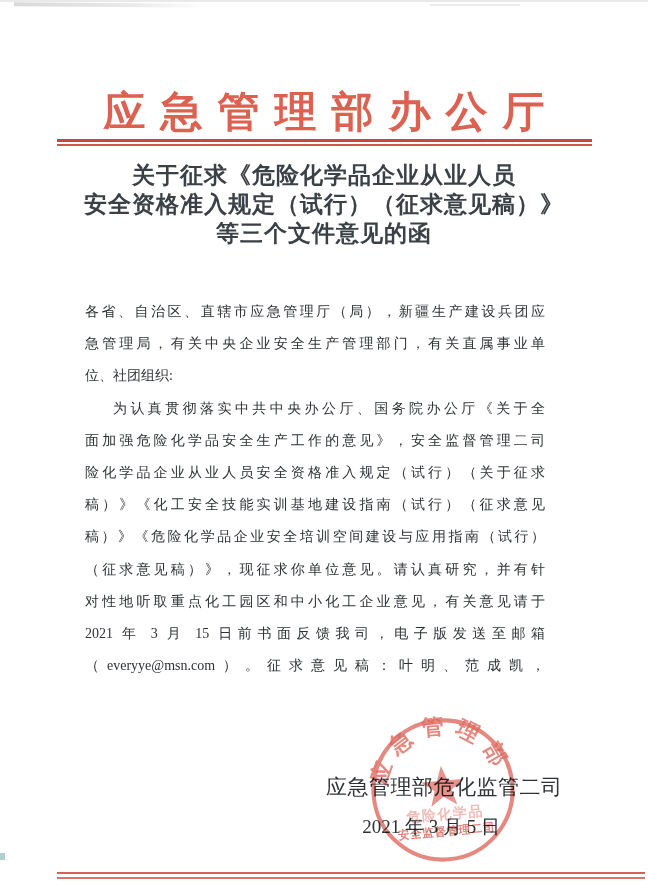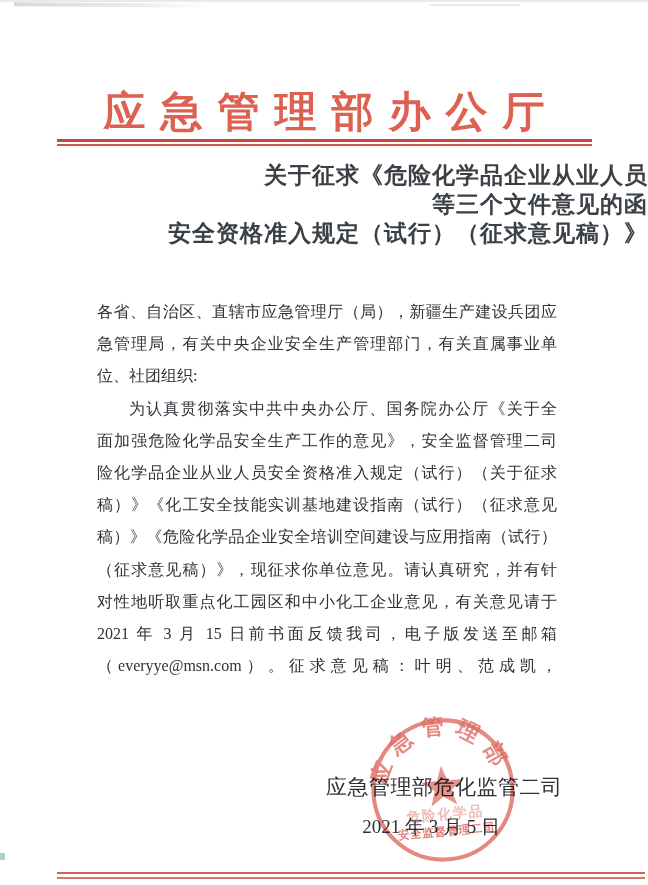--- a/index.html
+++ b/index.html
@@ -29,26 +29,26 @@
     position:absolute; top:82px; left:0; width:100%;
     text-align:center; color:var(--header-red);
     font-size:42px; font-weight:bold; letter-spacing:15px; text-indent:15px;
     white-space:nowrap;
   }
   .rule-top{position:absolute; top:137px; left:57px; width:535px;}
   .rule-top .r1{height:3px; background:var(--rule-red);}
   .rule-top .r2{height:2px; background:var(--rule-red); margin-top:2px; opacity:.9;}
   .doc-title{
     position:absolute; top:159px; left:0; width:100%;
-    text-align:right; color:var(--title-text);
+    text-align:center; color:var(--title-text);
     font-size:23px; font-weight:bold; line-height:29px; letter-spacing:1px;
   }
   .body-text{
-    position:absolute; top:294px; left:97px; width:460px;
-    color:var(--text); font-size:16px; line-height:32.2px;
+    position:absolute; top:294px; left:85px; width:460px;
+    color:var(--text); font-size:14px; line-height:32.2px;
   }
   .bline{width:100%; text-align:justify; white-space:normal;}
   .bline.just{text-align-last:justify; text-justify:inter-character;}
   .bline.ind{text-indent:2em;}
   .sig-block{
     position:absolute; top:771px; left:326px; width:210px;
     color:var(--text); text-align:center;
   }
   .sig-org{font-size:21px; letter-spacing:0.5px; white-space:nowrap;}
   .sig-date{font-size:19px; margin-top:13px; white-space:nowrap;}
@@ -74,22 +74,22 @@
 
   <div class="letterhead">应急管理部办公厅</div>
 
   <div class="rule-top">
     <div class="r1"></div>
     <div class="r2"></div>
   </div>
 
   <div class="doc-title">
       <div class="tline">关于征求《危险化学品企业从业人员</div>
+      <div class="tline">安全资格准入规定（试行）（征求意见稿）》</div>
       <div class="tline">等三个文件意见的函</div>
-      <div class="tline">安全资格准入规定（试行）（征求意见稿）》</div>
     </div>
 
   <div class="body-text" id="bodyText">
       <div class="bline just">各省、自治区、直辖市应急管理厅（局），新疆生产建设兵团应</div>
       <div class="bline just">急管理局，有关中央企业安全生产管理部门，有关直属事业单</div>
       <div class="bline">位、社团组织:</div>
       <div class="bline just ind">为认真贯彻落实中共中央办公厅、国务院办公厅《关于全</div>
       <div class="bline just">面加强危险化学品安全生产工作的意见》，安全监督管理二司</div>
       <div class="bline just">险化学品企业从业人员安全资格准入规定（试行）（关于征求</div>
       <div class="bline just">稿）》《化工安全技能实训基地建设指南（试行）（征求意见</div>

